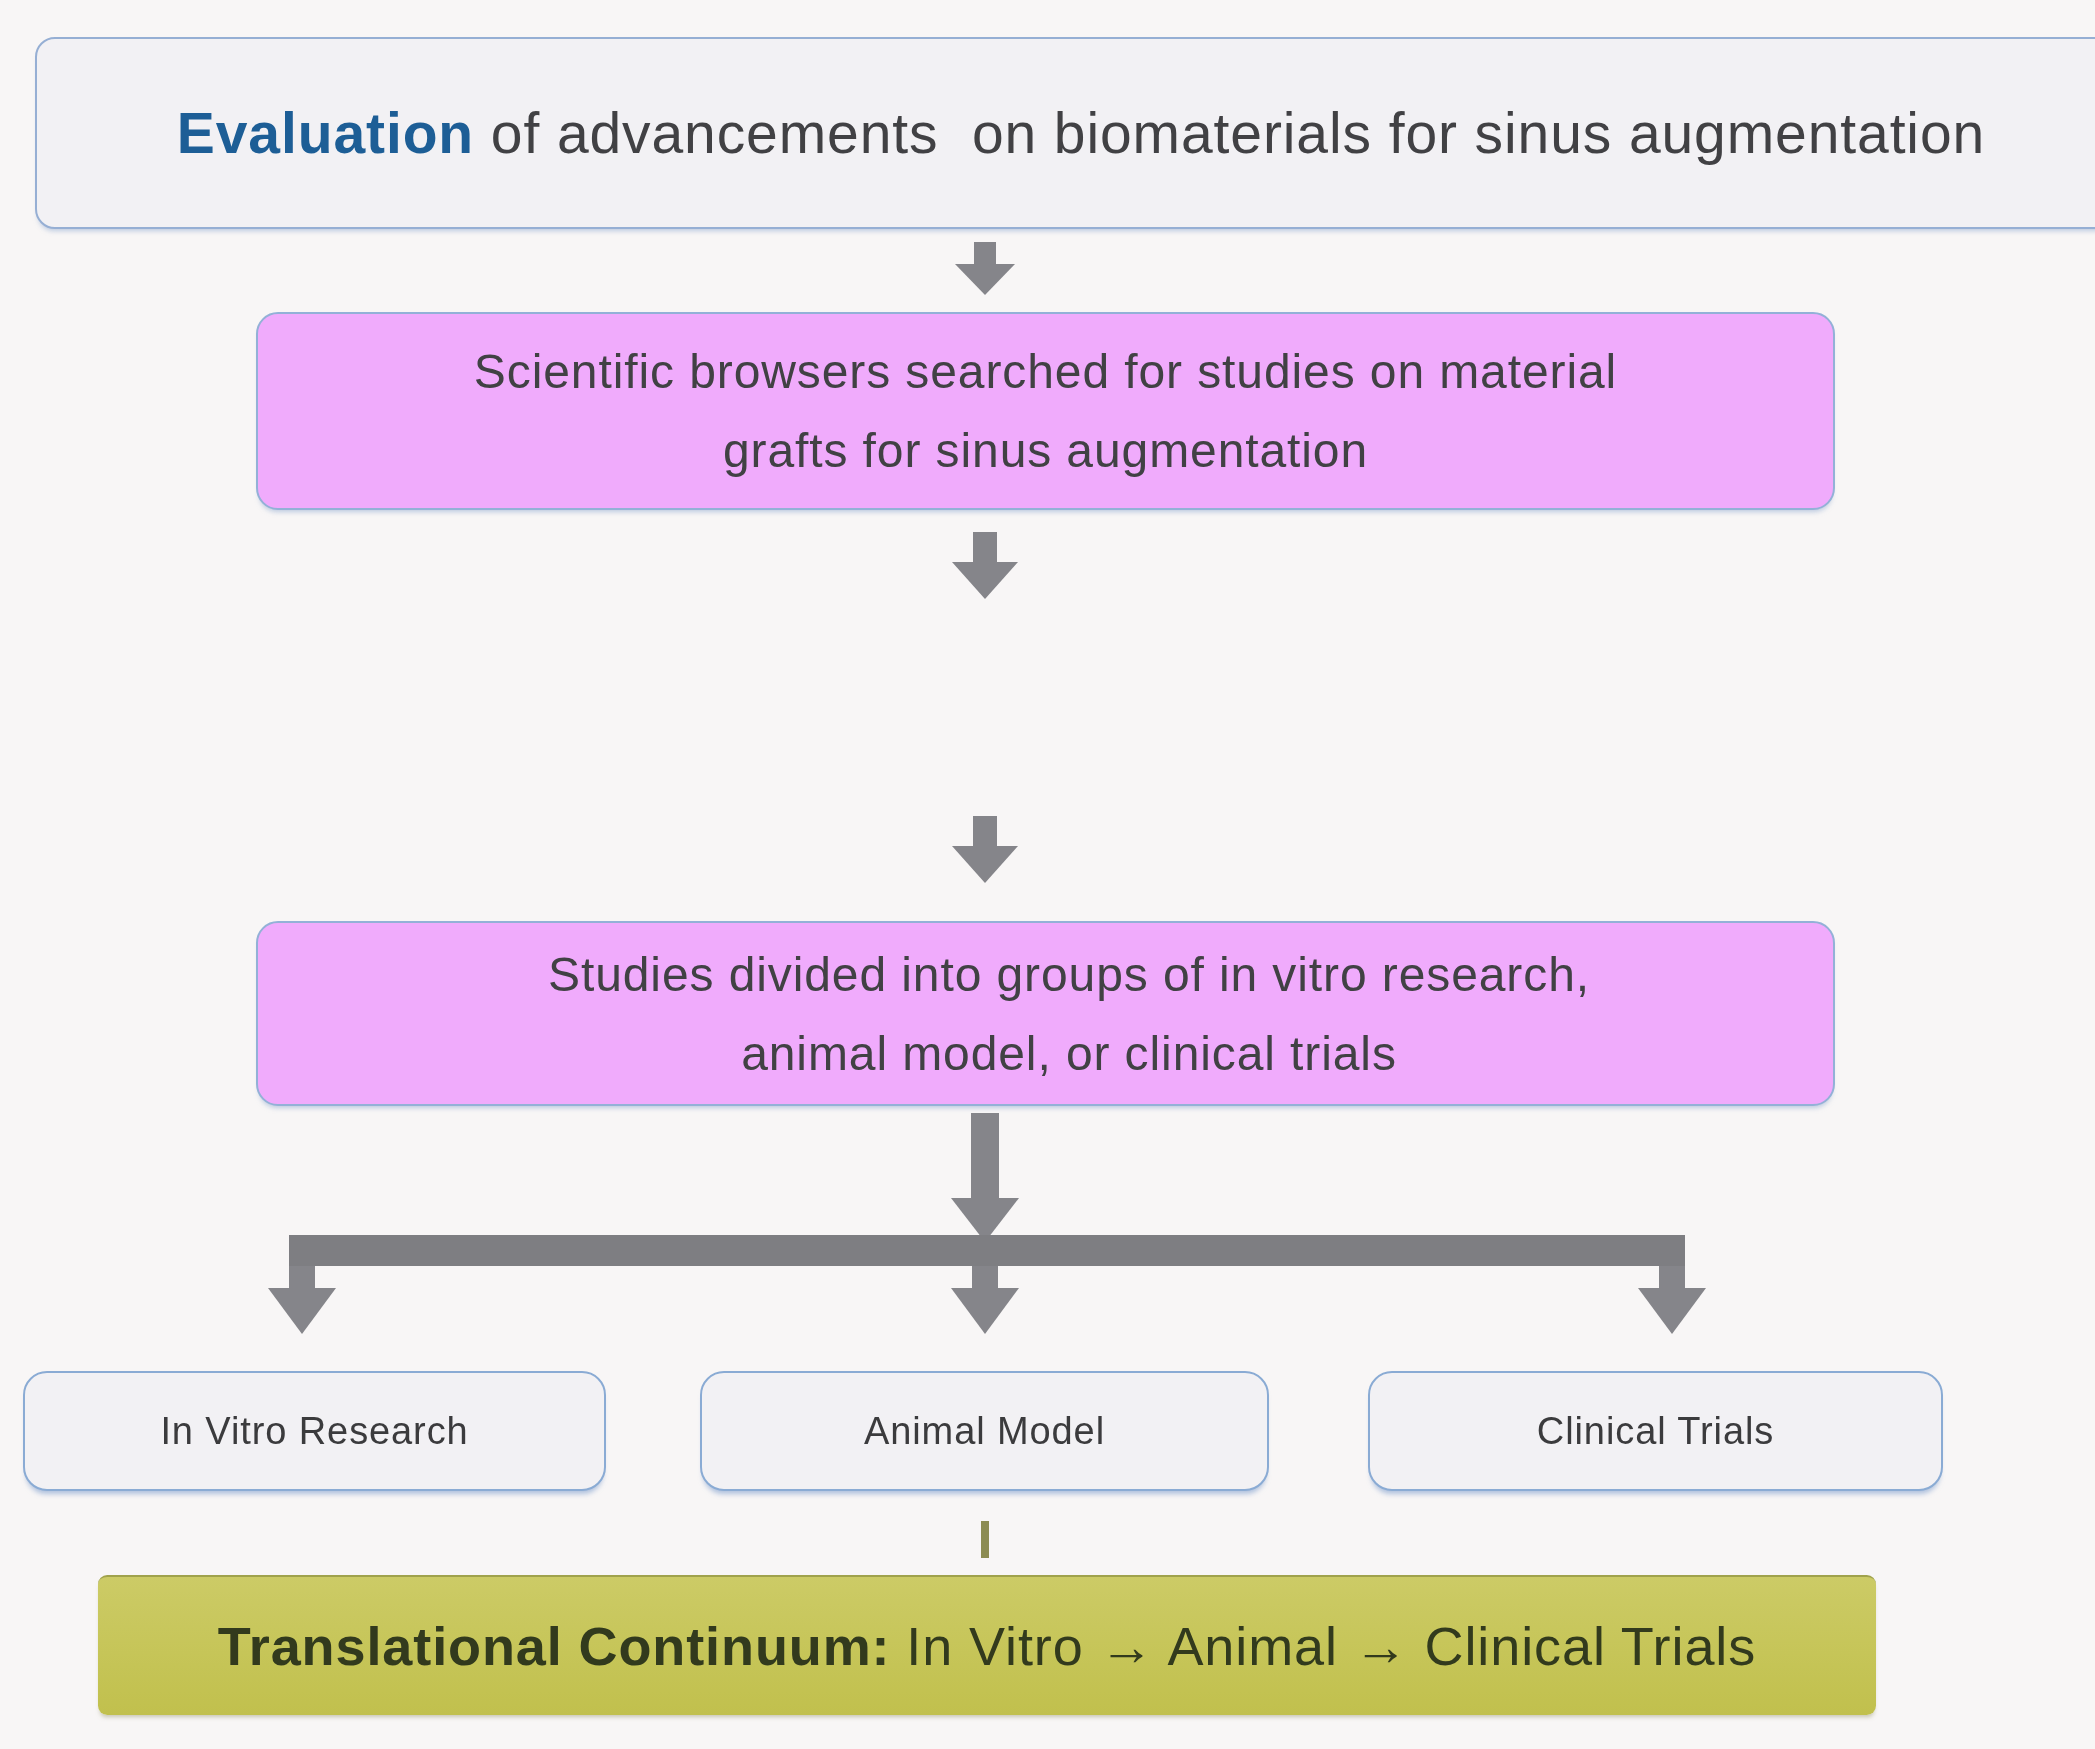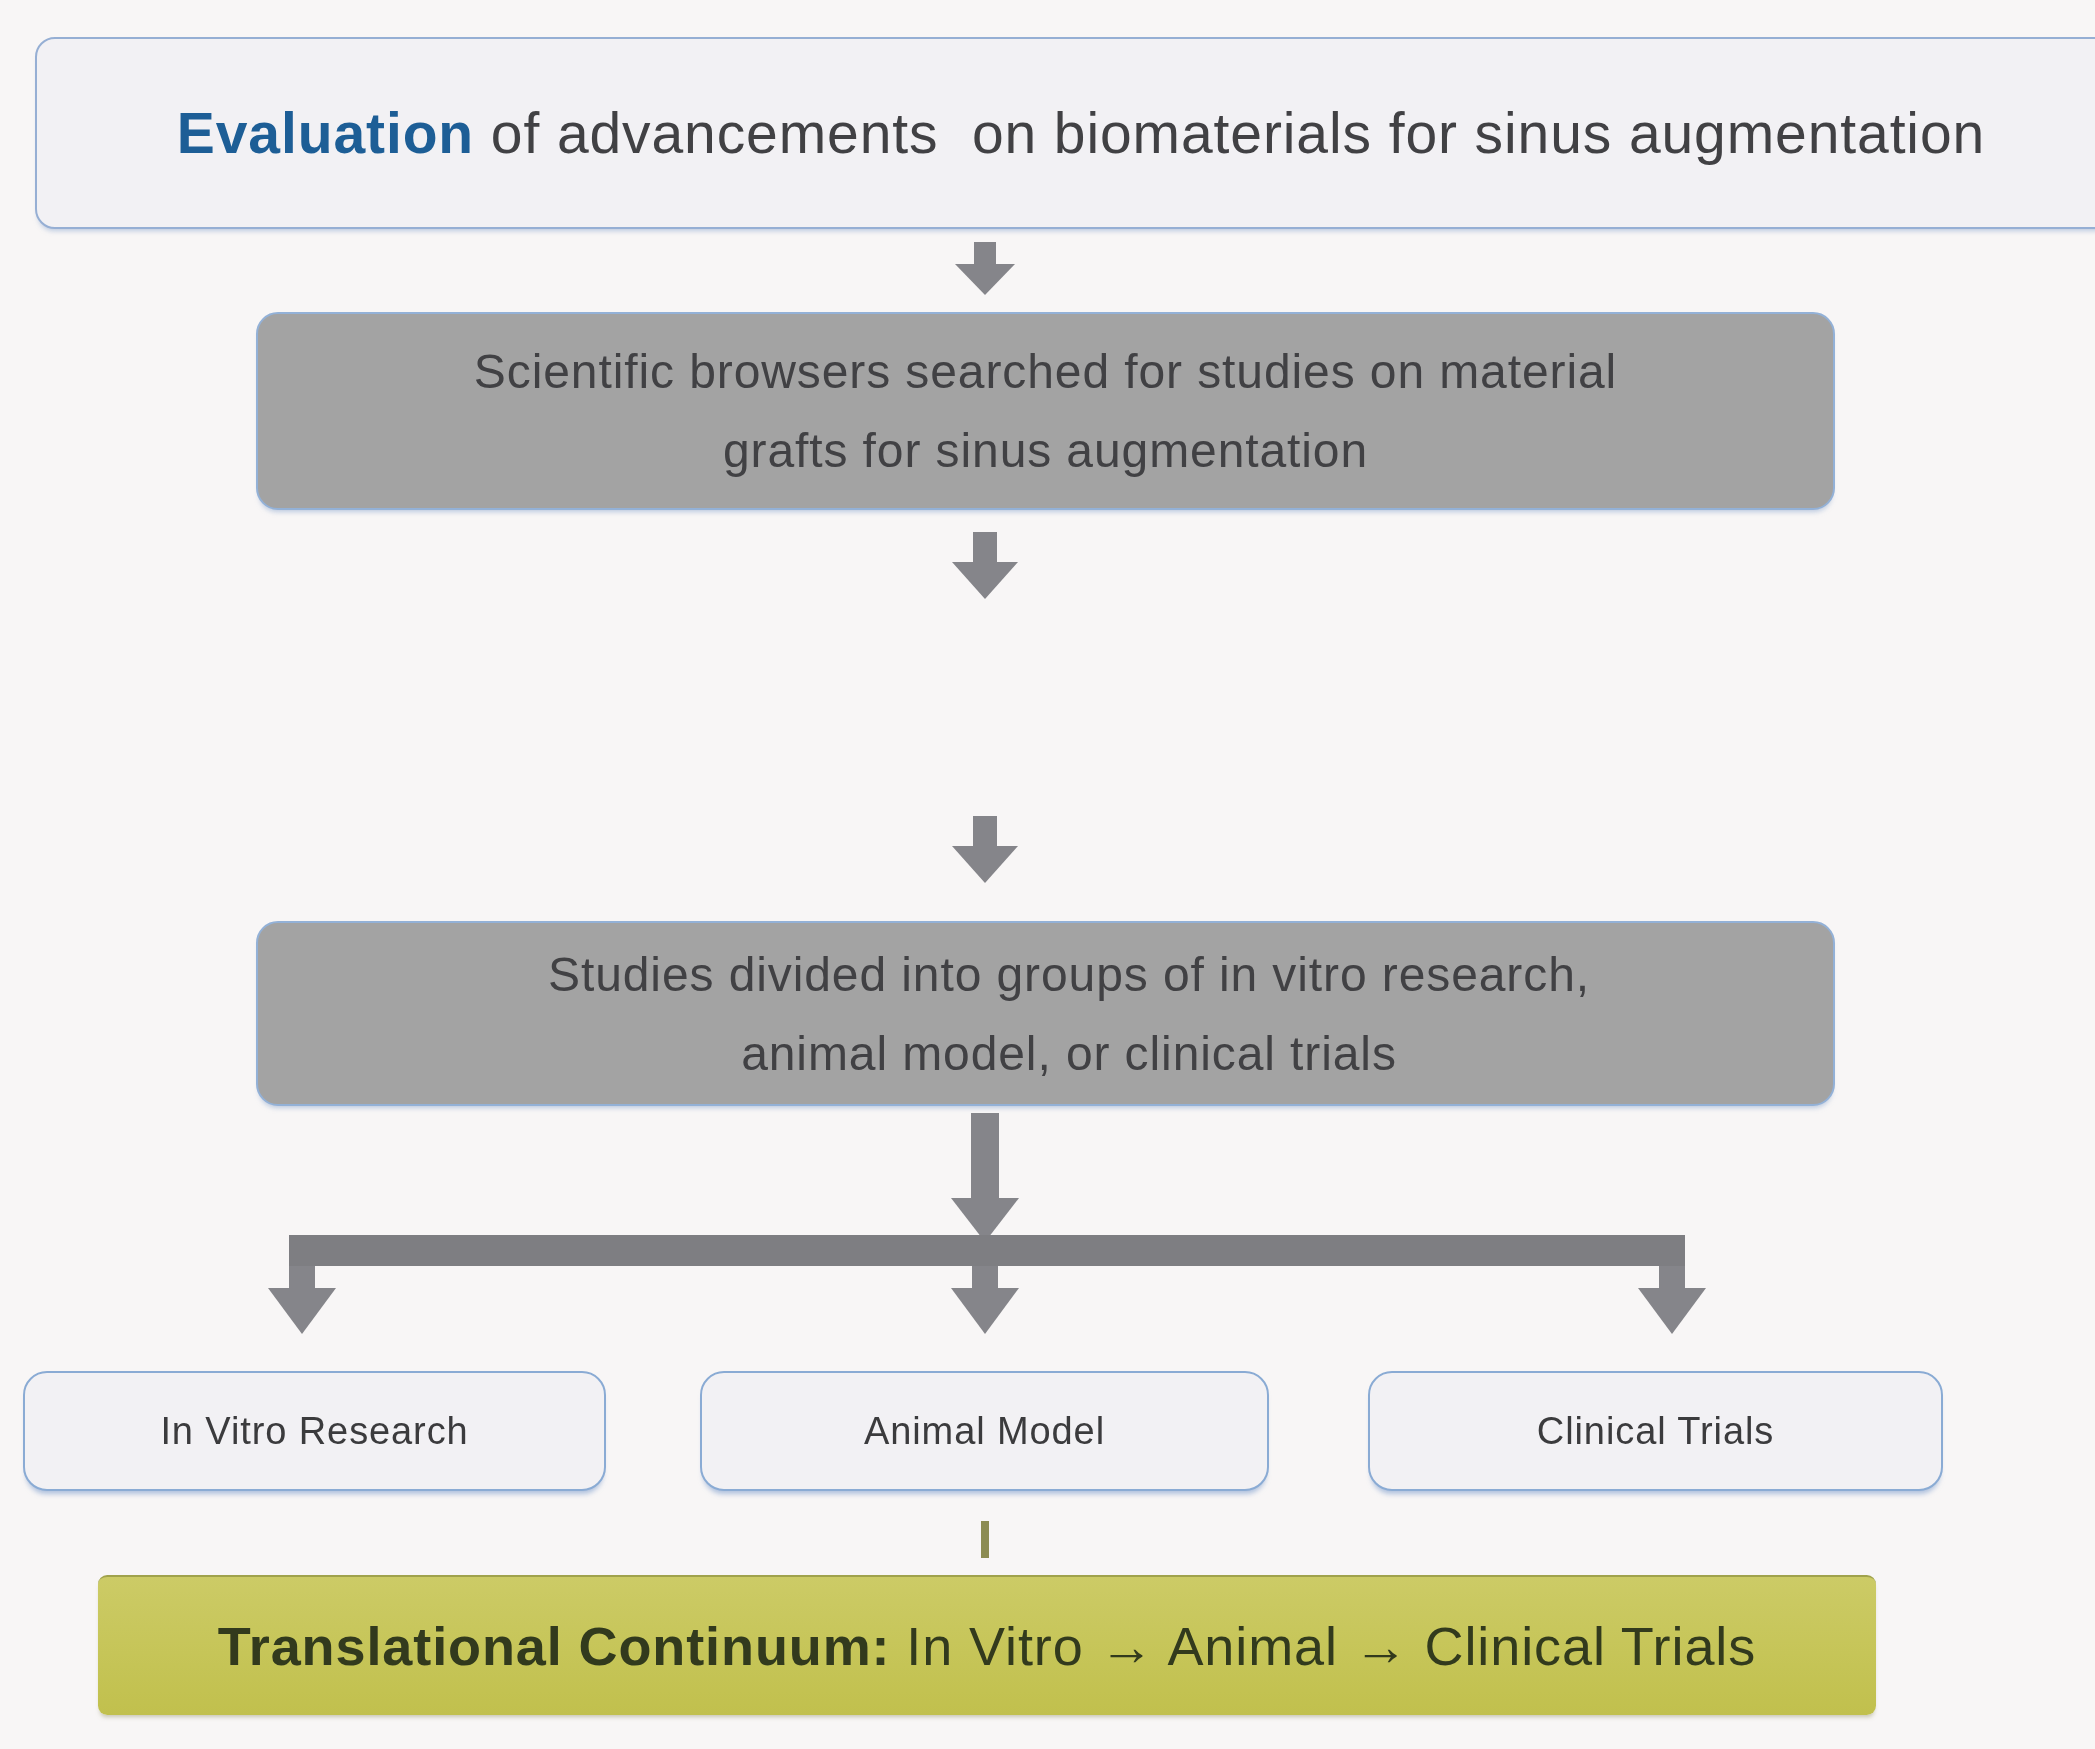--- a/index.html
+++ b/index.html
@@ -7,21 +7,21 @@
     width: 2095px; height: 1750px;
     background: #f8f6f6;
     font-family: "Liberation Sans", sans-serif;
     overflow: hidden;
   }
   .stage { position: relative; width: 2095px; height: 1750px; background: #f8f6f6; }
 
   
   .fbox {
     position: absolute;
-    background: #a3a3a3;
+    background: #f0abfc;
     border: 2.8px solid #93b1d7;
     border-radius: 22px;
     box-sizing: border-box;
     display: flex; flex-direction: column;
     align-items: center; justify-content: center;
     text-align: center;
     box-shadow: 0 5.5px 5.5px -3.7px rgba(138, 165, 205, 0.55);
     color: #414144;
   }
   .title-box {

